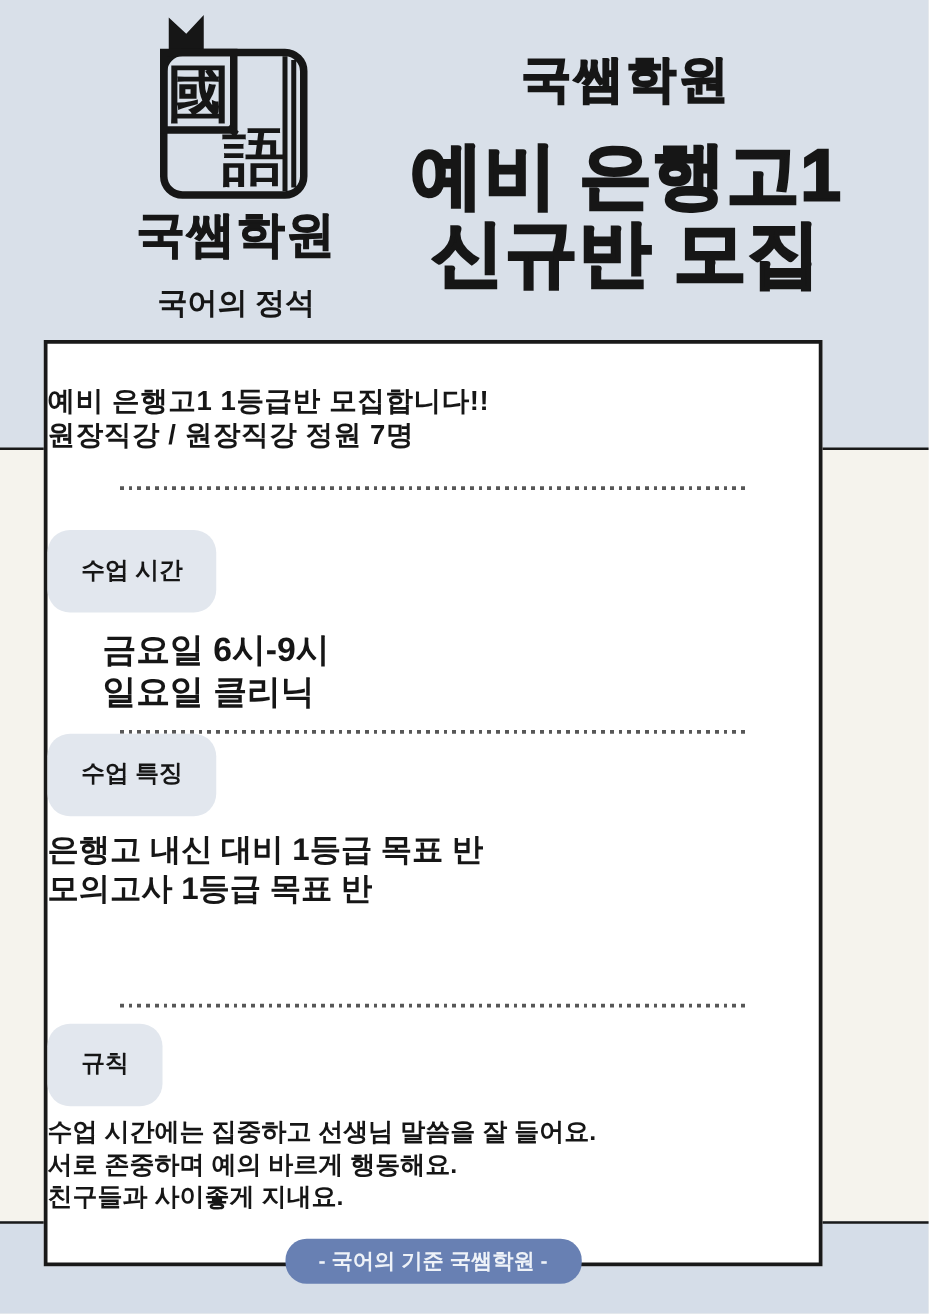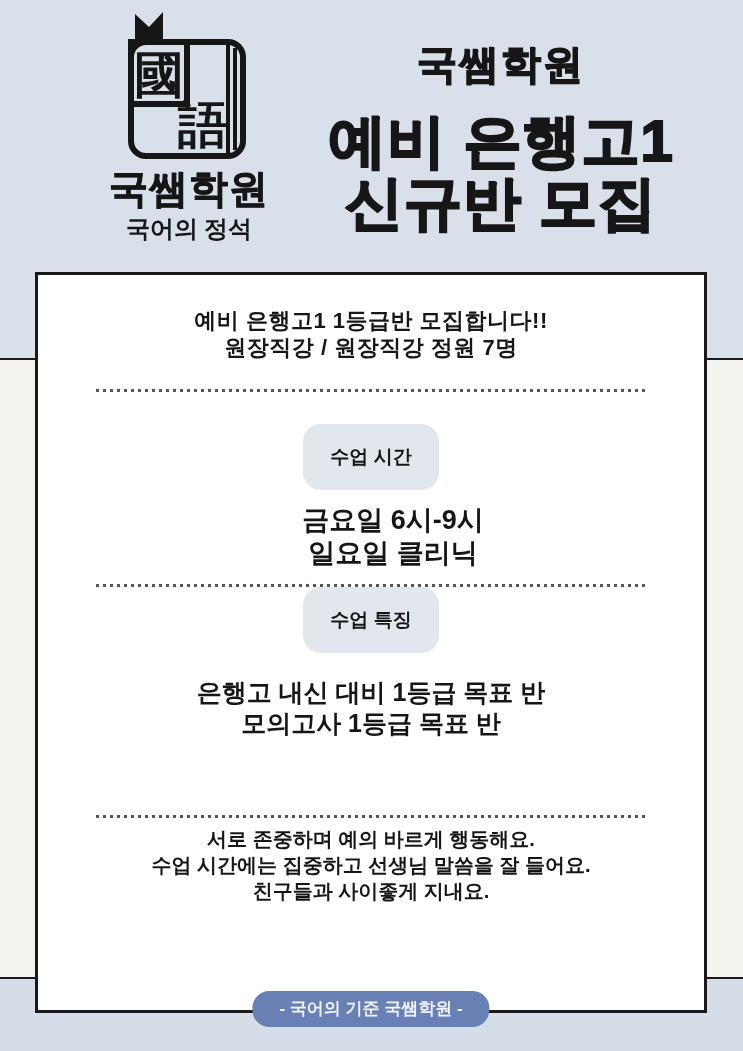--- a/index.html
+++ b/index.html
@@ -40,43 +40,42 @@
   .logo svg{display:block;margin:0 auto;}
   .logo-name{
     font-family:"Liberation Serif","DejaVu Serif",serif;
     font-size:39px;font-weight:700;letter-spacing:1px;
     -webkit-text-stroke:0.8px var(--ink);
     margin-top:6px;line-height:42px;
   }
   .logo-tagline{
     font-family:"Liberation Serif","DejaVu Serif",serif;
     font-size:24px;font-weight:700;line-height:26px;
-    margin-top:6px;
+    margin-top:20px;
   }
   
   .title-block{
     position:absolute;left:258px;top:42px;width:486px;
     text-align:center;
   }
   .title-academy{
     font-size:40px;font-weight:900;line-height:44px;
     -webkit-text-stroke:1.4px var(--ink);
     letter-spacing:2px;
   }
   .title-main{
     margin-top:24px;
     font-size:58px;font-weight:900;line-height:62px;
     -webkit-text-stroke:2.2px var(--ink);
     letter-spacing:1px;
   }
   
   .card{
-    position:absolute;left:35px;top:272px;width:672px;height:741px;
+    position:absolute;left:35px;top:272px;width:623px;height:741px;
     background:#ffffff;border:3px solid var(--line-dark);
-    text-align:center;
   }
   .intro{
     margin-top:32px;font-size:22px;font-weight:700;line-height:27px;
     letter-spacing:0.5px;
   }
   .divider{
     height:3px;margin:28px 58px 0 58px;
     background:repeating-linear-gradient(to right,var(--dot) 0 3px,transparent 3px 7px);
   }
   .divider.d2{margin-top:14px;}
@@ -85,21 +84,21 @@
     display:inline-block;
     background:var(--badge-bg);
     border-radius:18px;
     padding:22px 27px;
     font-size:19px;font-weight:700;line-height:22px;
   }
   .badge.b1{margin-top:32px;}
   .badge.b2{margin-top:0;}
   .badge.b3{margin-top:13px;}
   .sec-lines1{margin-top:14px;font-size:27px;font-weight:700;line-height:33px;padding-left:44px;}
-  .sec-lines2{margin-top:24px;font-size:25px;font-weight:700;line-height:31px;}
+  .sec-lines2{margin-top:12px;font-size:25px;font-weight:700;line-height:31px;}
   .sec-lines3{margin-top:8px;font-size:20px;font-weight:700;line-height:26px;}
   .footer-pill{
     position:absolute;left:50%;bottom:-17px;transform:translateX(-50%);
     background:var(--footer-blue);
     color:var(--footer-text);
     border-radius:17px;
     padding:8px 27px;
     font-size:17px;font-weight:700;line-height:20px;
     white-space:nowrap;
   }
@@ -160,20 +159,21 @@
   <div class="divider d2"></div>
 
   <div class="badge b2">수업 특징</div>
   <div class="sec-lines2">
     <div>은행고 내신 대비 1등급 목표 반</div>
     <div>모의고사 1등급 목표 반</div>
   </div>
 
   <div class="divider d3"></div>
 
+  <div class="badge b3">규칙</div>
   <div class="sec-lines3">
+    <div>수업 시간에는 집중하고 선생님 말씀을 잘 들어요.</div>
     <div>서로 존중하며 예의 바르게 행동해요.</div>
-    <div>수업 시간에는 집중하고 선생님 말씀을 잘 들어요.</div>
     <div>친구들과 사이좋게 지내요.</div>
   </div>
 
   <div class="footer-pill">- 국어의 기준 국쌤학원 -</div>
 </div>
 
 </body></html>

